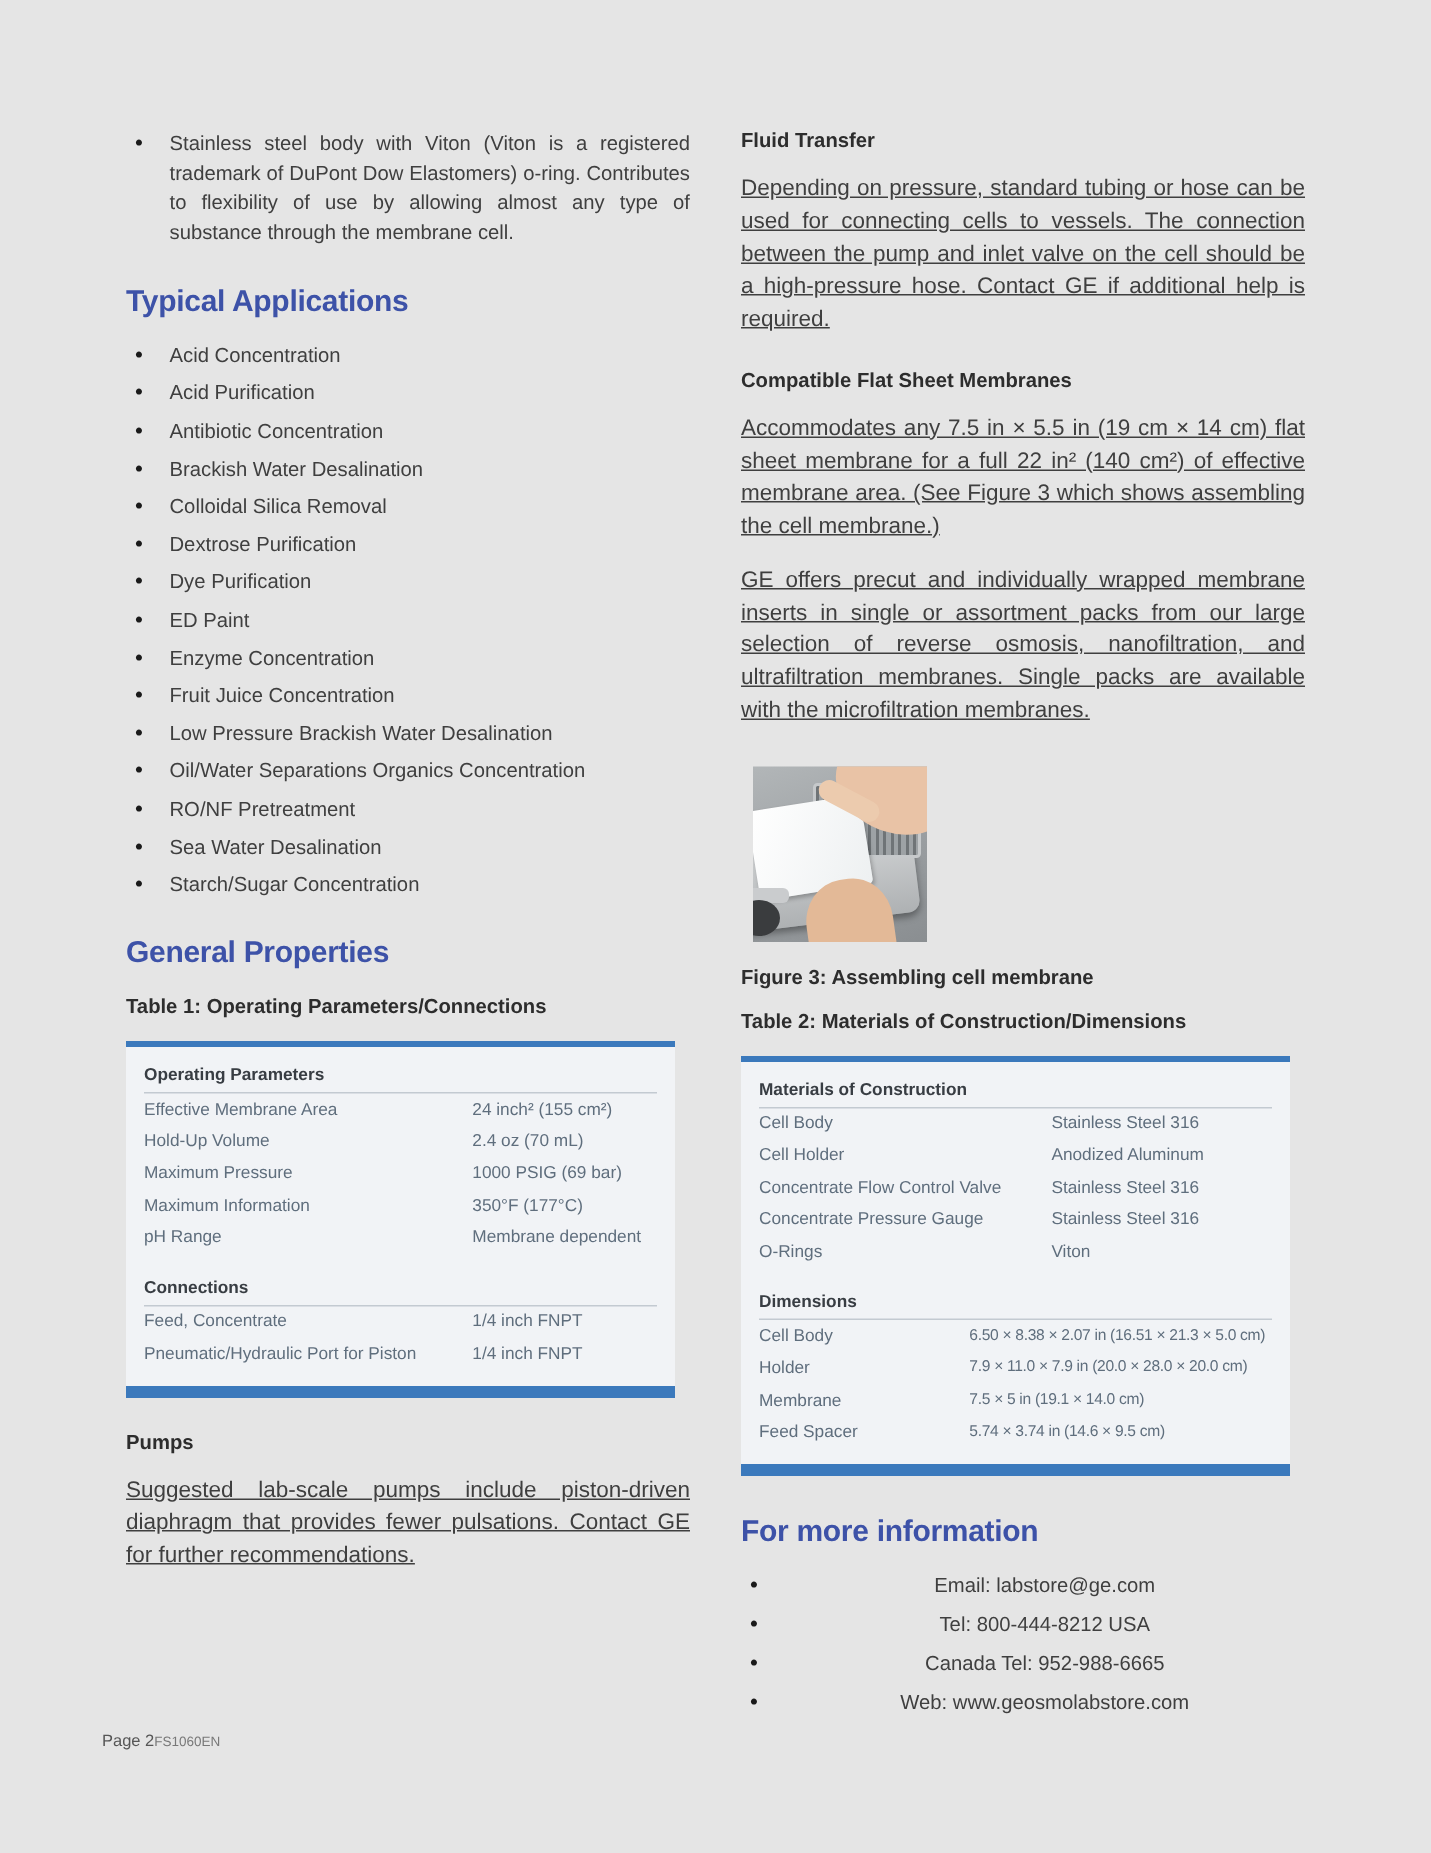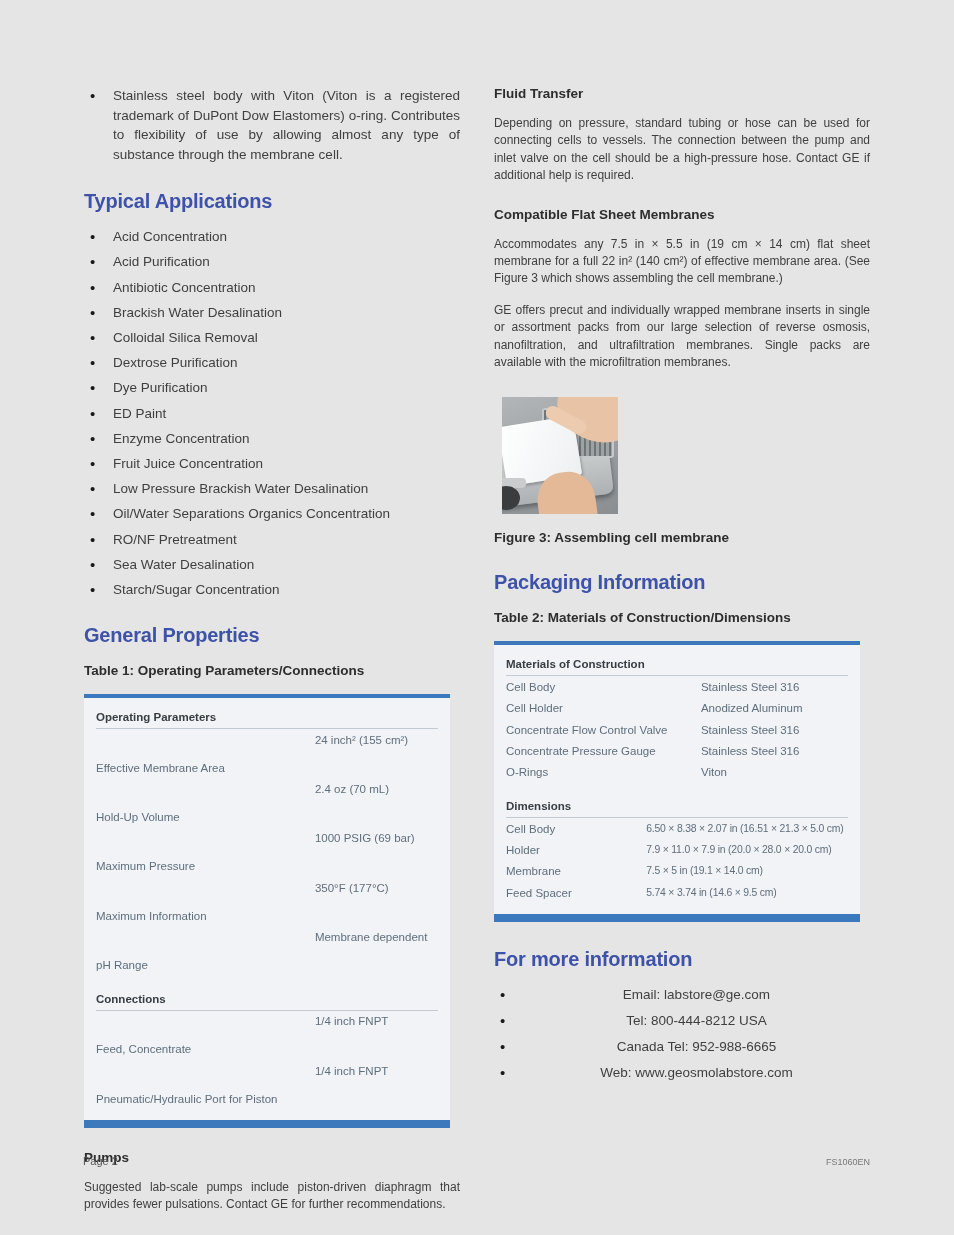--- a/index.html
+++ b/index.html
@@ -8,36 +8,36 @@
   .columns{display:flex;gap:34px;padding:86px 84px 0 84px;}
   .col{width:376px;}
 
   
   .h-blue{font-size:20px;font-weight:bold;color:#3d52a8;letter-spacing:-.2px;margin:26px 0 16px;}
   .h-sub{font-size:13.5px;font-weight:bold;color:#2d2d2d;margin:22px 0 14px;}
   .h-sub.first{margin-top:0;}
   .tcap{font-size:13.5px;font-weight:bold;color:#2d2d2d;margin:14px 0 16px;}
 
   
-  .para{font-size:12px;line-height:1.45;text-align:justify;margin:0 0 14px;color:#3f3f3f;}
+  .para{font-size:15px;line-height:1.45;text-align:justify;margin:0 0 14px;color:#3f3f3f;text-decoration:underline;}
 
   
   .blist{list-style:none;margin:0;padding:0;}
   .blist li{position:relative;padding-left:29px;margin-bottom:9px;font-size:13.5px;line-height:1.2;color:#3f3f3f;}
   .blist li.just{text-align:justify;line-height:1.45;margin-bottom:0;}
   .blist li::before{content:"\2022";position:absolute;left:6px;top:-1px;font-size:15px;color:#1a1a1a;}
   .blist.wide li{margin-bottom:10px;text-align:center;}
 
   
   .dtable{box-sizing:border-box;width:366px;background:#f1f3f6;border-top:4px solid #3b79bc;border-bottom:8px solid #3b79bc;padding:6px 12px 10px;margin-bottom:4px;}
   .sect-h{font-weight:bold;color:#383d43;font-size:11.5px;padding:7px 0 5px;border-bottom:1.5px solid #c3cad1;}
   .sect-gap{height:10px;}
   .trow{display:flex;font-size:11.5px;color:#5f6e7d;padding:3.5px 0;line-height:1.25;}
   .trow .lbl{flex:none;}
-  .t1 .trow .lbl{width:64%;margin-top:28px;}
+  .t1 .trow .lbl{width:64%;}
   .mats .trow .lbl{width:57%;}
   .dims .trow .lbl{width:41%;}
   .dims .trow .val{font-size:10.4px;white-space:nowrap;letter-spacing:-.2px;}
 
   
   .fig{width:116px;height:117px;position:relative;overflow:hidden;margin:26px 0 0 8px;
        background:linear-gradient(160deg,#b2b6b8 0%,#9a9ea1 55%,#8a8e91 100%);}
   .fig .plate{position:absolute;left:-14px;top:32px;width:122px;height:72px;border-radius:8px;
        background:linear-gradient(180deg,#dcdedf,#aeb1b3);transform:rotate(-7deg);box-shadow:0 3px 5px rgba(0,0,0,.35);}
   .fig .plate-grid{position:absolute;left:40px;top:11px;width:68px;height:46px;border:2px solid #c6c9cb;border-radius:3px;
@@ -47,21 +47,21 @@
   .fig .hand-top{position:absolute;right:-20px;top:-18px;width:82px;height:62px;background:#e9c3a6;
        border-radius:40% 20% 55% 60%;transform:rotate(18deg);}
   .fig .finger{position:absolute;right:30px;top:16px;width:44px;height:14px;background:#eccbae;border-radius:8px;transform:rotate(28deg);}
   .fig .hand-bottom{position:absolute;left:36px;bottom:-22px;width:58px;height:64px;background:#e3b997;
        border-radius:45% 45% 30% 30%;transform:rotate(-8deg);}
   .fig .pipe{position:absolute;left:-6px;bottom:26px;width:30px;height:10px;background:#caccce;border-radius:4px;}
   .fig .knob{position:absolute;left:-10px;bottom:4px;width:28px;height:24px;background:#3a3c3e;border-radius:50%;}
   .figcap{font-size:13.5px;font-weight:bold;color:#2d2d2d;margin:16px 0 0;}
 
   
-  .footer{position:absolute;left:83px;right:84px;top:1155px;display:flex;justify-content:space-between;align-items:baseline;gap:36px;}
+  .footer{position:absolute;left:68px;right:84px;top:1155px;display:flex;align-items:baseline;}
   .footer .pl{font-size:11px;color:#565656;}
   .footer .pr{font-size:9px;color:#787878;}
 </style>
 </head>
 <body>
 
 <div class="sheet">
   <div class="columns">
 
     <div class="col">
@@ -147,21 +147,20 @@
         <div class="plate-grid"></div>
         <div class="sheet-w"></div>
         <div class="hand-top"></div>
         <div class="finger"></div>
         <div class="hand-bottom"></div>
         <div class="pipe"></div>
         <div class="knob"></div>
       </div>
       <div class="figcap">Figure 3:  Assembling cell membrane</div>
 
-      <div class="h-blue">Packaging Information</div>
 
       <div class="tcap">Table 2: Materials of Construction/Dimensions</div>
 
       <div class="dtable">
         <div class="mats">
           <div class="sect-h">Materials of Construction</div>
           <div class="trow">
             <span class="lbl">Cell Body</span>
             <span class="val">Stainless Steel 316</span>
           </div>

